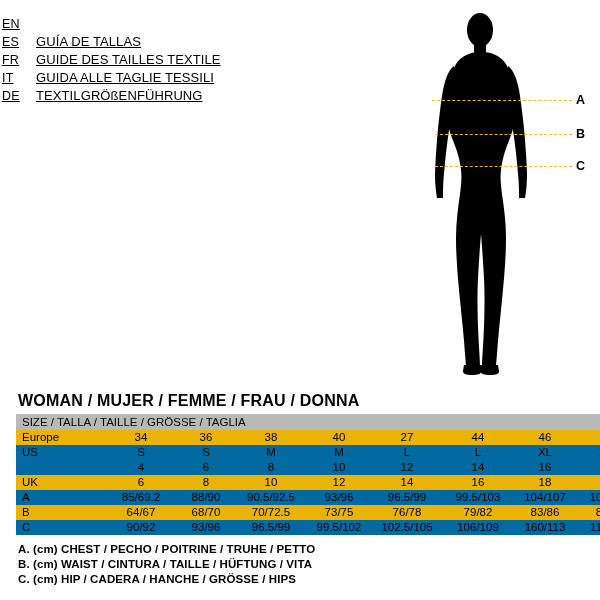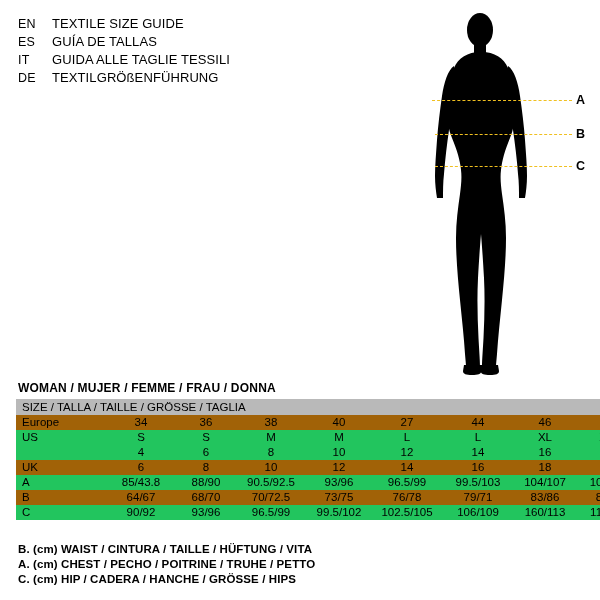--- a/index.html
+++ b/index.html
@@ -11,22 +11,23 @@
     font-family: "Liberation Sans", sans-serif;
     color: #000000;
     overflow: hidden;
     position: relative;
   }
 
   
   #lang-block {
     position: absolute;
     top: 16px;
-    left: 18px;
+    left: 2px;
     width: 380px;
+    text-decoration: underline;
   }
   .lang-row {
     display: flex;
     align-items: baseline;
     margin-bottom: 2px;
     line-height: 16px;
   }
   .lang-code {
     width: 34px;
     flex: 0 0 34px;
@@ -62,45 +63,45 @@
   }
 
   
   #table-wrap {
     position: absolute;
     top: 381px;
     left: 16px;
     width: 568px;
   }
   #woman-heading {
-    font-size: 12px;
+    font-size: 16px;
     font-weight: bold;
     letter-spacing: 0.2px;
-    margin: 0 0 4px 2px;
+    margin: 11px 0 4px 2px;
   }
   table {
     border-collapse: collapse;
     width: 568px;
     table-layout: fixed;
   }
   table td, table th {
     font-size: 11.5px;
     padding: 1px 0 2px 0;
     text-align: center;
     font-weight: normal;
   }
   tr.header-row td {
     background: #b9b9b9;
     text-align: left;
     padding-left: 6px;
     font-size: 11.5px;
     height: 16px;
   }
-  tr.shade td { background: #22c55e; }
-  tr.plain td { background: #a16207; }
+  tr.shade td { background: #0369a1; }
+  tr.plain td { background: #eab308; }
   td.rowlabel {
     text-align: left;
     padding-left: 6px;
   }
 
   
   #footnotes {
     position: absolute;
     left: 18px;
     top: 542px;
@@ -112,25 +113,28 @@
     line-height: 15px;
     letter-spacing: 0.1px;
   }
 </style>
 </head>
 <body>
 
 <div id="lang-block">
   <div class="lang-row">
     <span class="lang-code">EN</span>
-    <span class="lang-text">TEXTILE SIZE GUIDE</span>
   </div>
   <div class="lang-row">
     <span class="lang-code">ES</span>
     <span class="lang-text">GUÍA DE TALLAS</span>
+  </div>
+  <div class="lang-row">
+    <span class="lang-code">FR</span>
+    <span class="lang-text">GUIDE DES TAILLES TEXTILE</span>
   </div>
   <div class="lang-row">
     <span class="lang-code">IT</span>
     <span class="lang-text">GUIDA ALLE TAGLIE TESSILI</span>
   </div>
   <div class="lang-row">
     <span class="lang-code">DE</span>
     <span class="lang-text">TEXTILGRÖßENFÜHRUNG</span>
   </div>
 </div>
@@ -272,54 +276,54 @@
         <td>10</td>
         <td>12</td>
         <td>14</td>
         <td>16</td>
         <td>18</td>
         <td>20</td>
       </tr>
 
       <tr class="shade">
         <td class="rowlabel">A</td>
-        <td>85/43.8</td>
+        <td>85/69.2</td>
         <td>88/90</td>
         <td>90.5/92.5</td>
         <td>93/96</td>
         <td>96.5/99</td>
         <td>99.5/103</td>
         <td>104/107</td>
         <td>107/110</td>
       </tr>
 
       <tr class="plain">
         <td class="rowlabel">B</td>
         <td>64/67</td>
         <td>68/70</td>
         <td>70/72.5</td>
         <td>73/75</td>
         <td>76/78</td>
-        <td>79/71</td>
+        <td>79/82</td>
         <td>83/86</td>
         <td>87/90</td>
       </tr>
 
       <tr class="shade">
         <td class="rowlabel">C</td>
         <td>90/92</td>
         <td>93/96</td>
         <td>96.5/99</td>
         <td>99.5/102</td>
         <td>102.5/105</td>
         <td>106/109</td>
         <td>160/113</td>
         <td>114/119</td>
       </tr>
     </tbody>
   </table>
 </div>
 
 <div id="footnotes">
+  <div class="footnote">A. (cm) CHEST / PECHO / POITRINE / TRUHE / PETTO</div>
   <div class="footnote">B. (cm) WAIST / CINTURA / TAILLE / HÜFTUNG / VITA</div>
-  <div class="footnote">A. (cm) CHEST / PECHO / POITRINE / TRUHE / PETTO</div>
   <div class="footnote">C. (cm) HIP / CADERA / HANCHE / GRÖSSE / HIPS</div>
 </div>
 
 </body></html>

